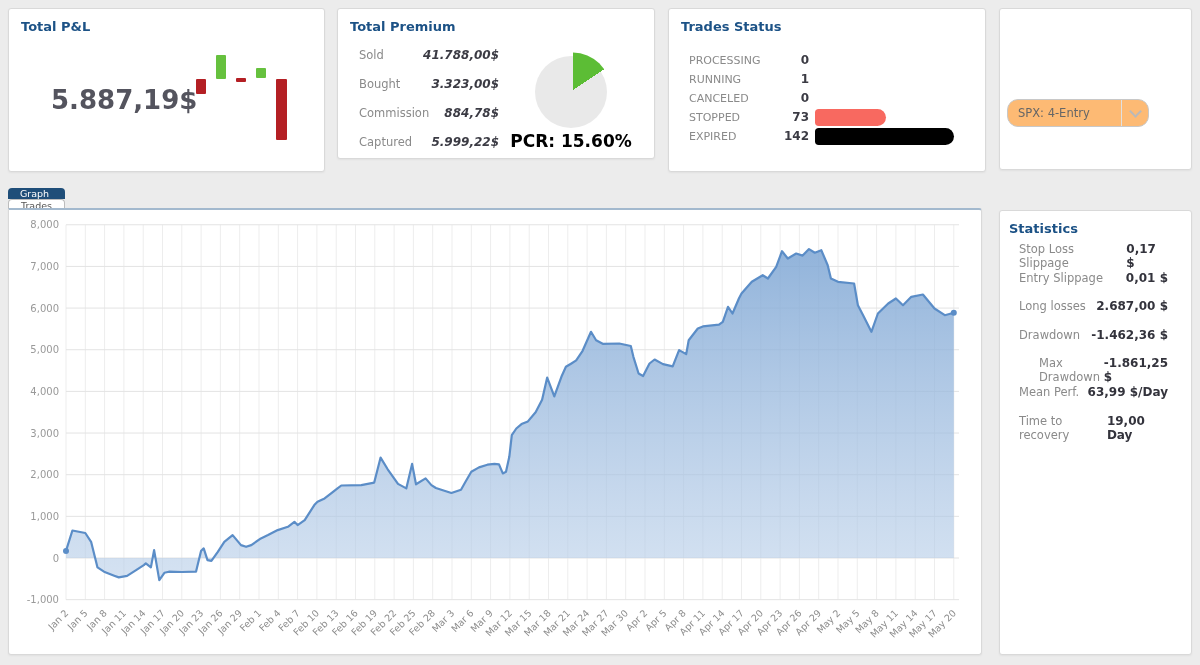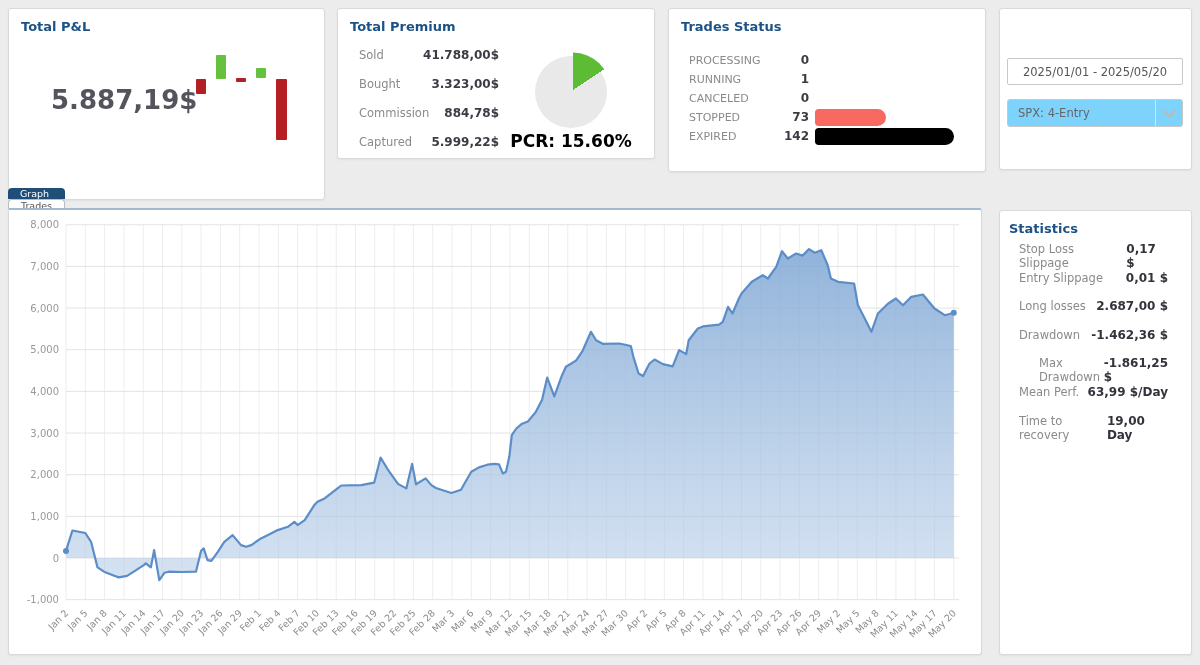--- a/index.html
+++ b/index.html
@@ -10,48 +10,48 @@
     overflow:hidden;
   }
   .card{
     position:absolute;background:#fff;border:1px solid #d9d9d9;border-radius:3px;
     box-shadow:0 1px 2px rgba(0,0,0,0.05);box-sizing:border-box;
   }
   .card-title{
     position:absolute;left:12px;top:10px;font-size:13px;font-weight:bold;color:#1c5286;
   }
   
-  #card-pnl{left:8px;top:8px;width:317px;height:192px;}
+  #card-pnl{left:8px;top:8px;width:317px;height:164px;}
   #pnl-value{position:absolute;left:42px;top:76px;font-size:26px;font-weight:bold;color:#54545e;}
   .mini-bar{position:absolute;border-radius:1px;}
   
   #card-premium{left:337px;top:8px;width:318px;height:151px;}
   .prem-row{position:absolute;left:21px;width:140px;display:flex;justify-content:space-between;align-items:baseline;}
   .plabel{font-size:11.5px;color:#8a8a8a;}
-  .pvalue{font-size:12px;font-weight:bold;color:#3b3b44;}
+  .pvalue{font-size:12px;font-weight:bold;color:#3b3b44;font-style:italic;}
   #pie{position:absolute;left:197px;top:47px;width:72px;height:72px;border-radius:50%;background:#e9e9e9;}
   #pie-wedge{position:absolute;left:0;top:0;width:72px;height:72px;border-radius:50%;transform:translate(2px,-2px) scale(1.04);}
   #pcr-label{position:absolute;left:158px;top:122px;width:150px;text-align:center;font-size:17px;font-weight:bold;color:#000000;}
   
   #card-status{left:668px;top:8px;width:318px;height:164px;}
   .status-row{position:absolute;left:20px;height:18px;display:flex;align-items:center;}
   .slabel{font-size:11px;color:#8a8a8a;width:94px;}
   .scount{font-size:12px;font-weight:bold;color:#3b3b44;width:26px;text-align:right;}
   .sbar{height:17px;margin-left:6px;border-radius:4px 9px 9px 4px;}
   
   #card-filter{left:999px;top:8px;width:193px;height:162px;}
   #date-input{
     position:absolute;left:7px;top:49px;width:176px;height:27px;border:1px solid #c8c8c8;border-radius:2px;
     box-sizing:border-box;display:flex;align-items:center;justify-content:center;
     font-size:11.5px;color:#555;background:#fff;cursor:pointer;
   }
   #strategy-select{
-    position:absolute;left:7px;top:90px;width:176px;height:28px;border:1px solid #c8c8c8;border-radius:3px;
+    position:absolute;left:7px;top:90px;width:142px;height:28px;border:1px solid #c8c8c8;border-radius:11px;
     box-sizing:border-box;display:flex;align-items:center;font-size:11.5px;color:#666;
-    padding-left:10px;background:#7dd3fc;cursor:pointer;
+    padding-left:10px;background:#fdba74;cursor:pointer;
   }
   #select-chev-box{position:absolute;right:0;top:0;width:26px;height:26px;border-left:1px solid #e0e0e0;display:flex;align-items:center;justify-content:center;}
   .chev{width:7px;height:7px;border-right:2px solid #b9b9b9;border-bottom:2px solid #b9b9b9;transform:rotate(45deg);margin-top:-4px;}
   
   #tabs{position:absolute;left:8px;top:188px;height:20px;display:flex;flex-direction:column;}
   .tab{height:20px;box-sizing:border-box;display:flex;align-items:center;padding:0 12px;
     font-size:9.5px;border-radius:4px 4px 0 0;margin-right:3px;cursor:pointer;}
   .tab.active{background:#1f4e79;color:#fff;}
   .tab.inactive{background:#fff;border:1px solid #bcbcbc;border-bottom:none;color:#555;}
   
@@ -127,21 +127,20 @@
       </div>
       <div class="status-row" style="top: 118px;">
         <span class="slabel">EXPIRED</span>
         <span class="scount">142</span>
         <span class="sbar" style="width: 139px; background: rgb(0, 0, 0);"></span>
       </div>
     </div>
 </div>
 
 <div class="card" id="card-filter">
-  <div id="date-input">2025/01/01 - 2025/05/20</div>
   <div id="strategy-select">
     <span>SPX: 4-Entry</span>
     <span id="select-chev-box">
         <span class="chev"></span>
       </span>
   </div>
 </div>
 
 <div id="tabs">
   <div class="tab active">Graph</div>

